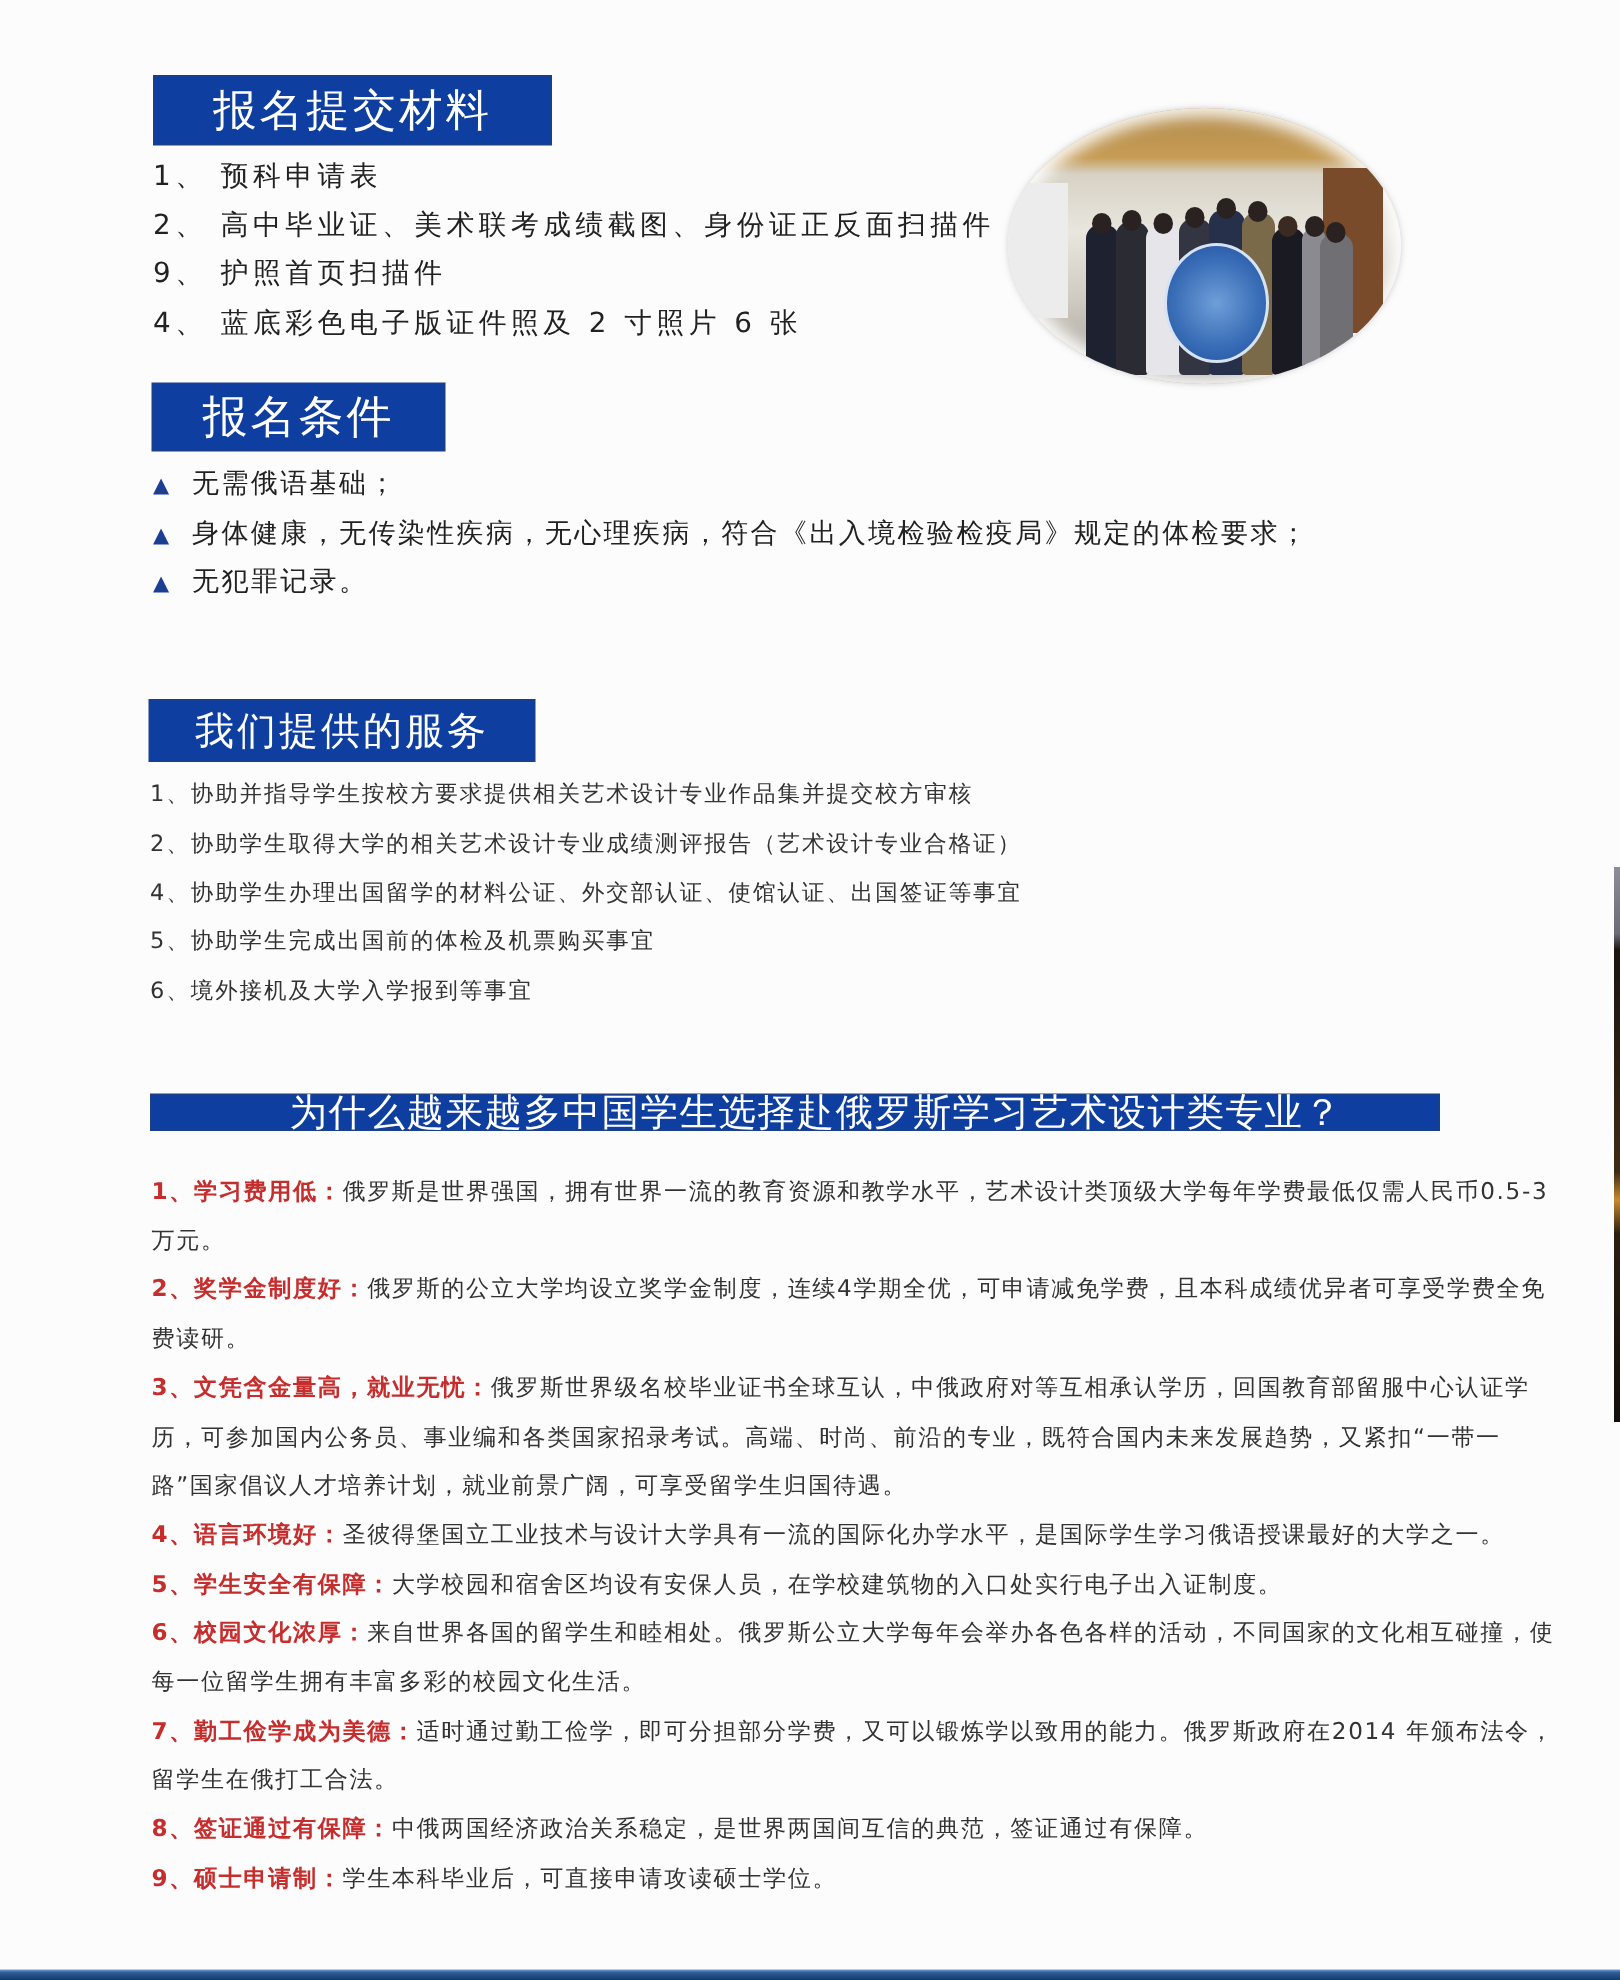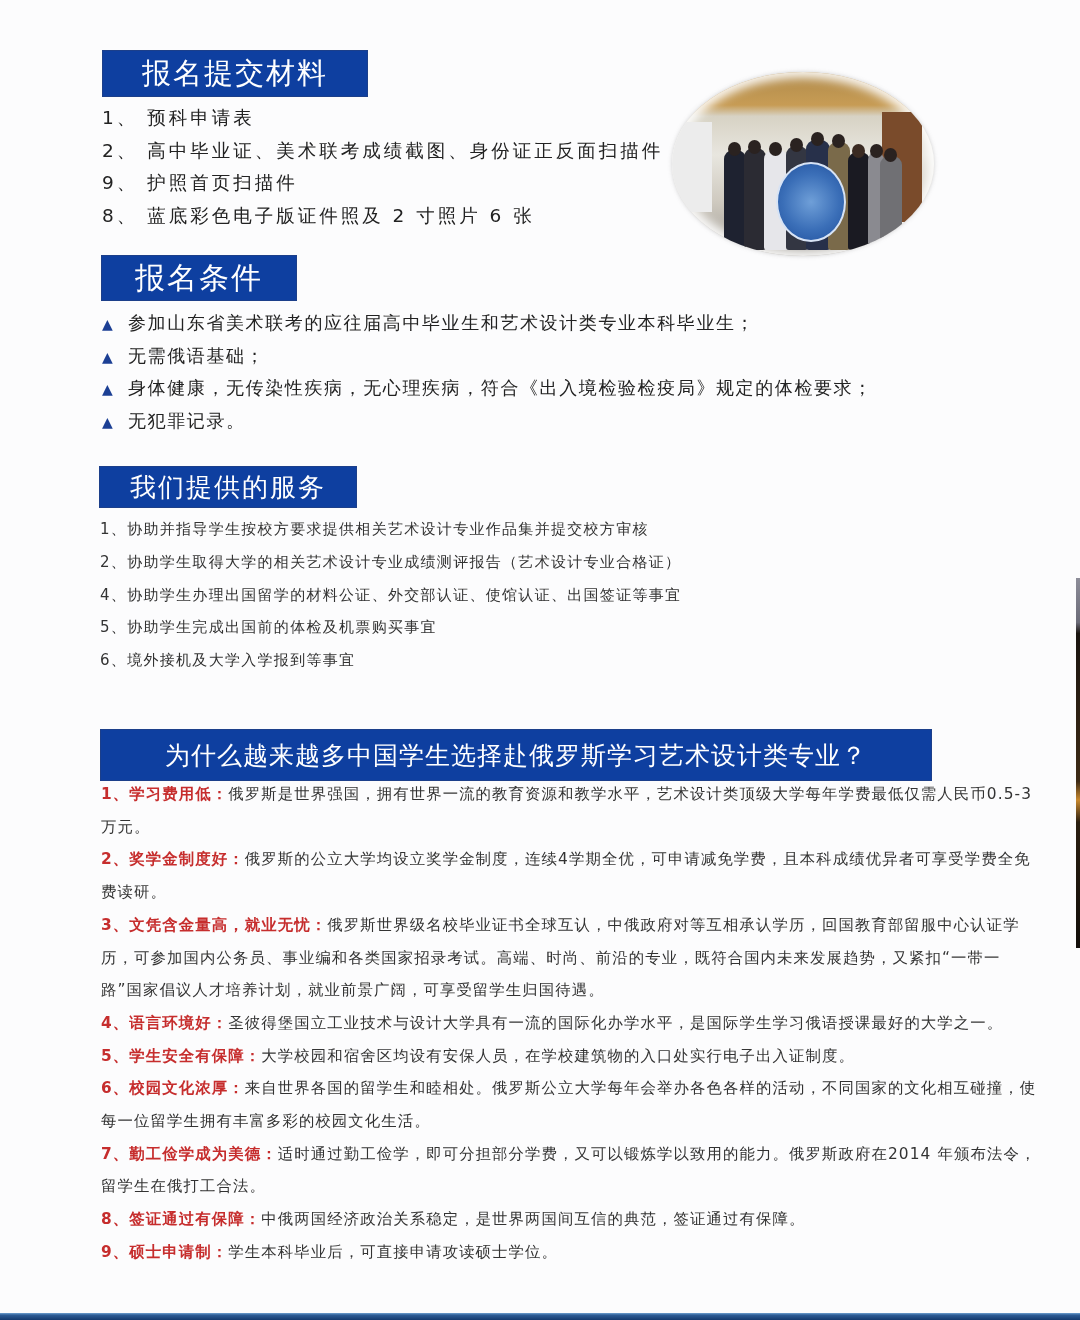--- a/index.html
+++ b/index.html
@@ -156,21 +156,21 @@
 </head>
 <body>
 
 <div class="section-header" style="left:103px; top:51px; width:264px; height:45px; font-size:29px;">
   <span>报名提交材料</span>
 </div>
 <ul class="list materials" style="left:102px; top:102px;">
   <li>1、 预科申请表</li>
   <li>2、 高中毕业证、美术联考成绩截图、身份证正反面扫描件</li>
   <li>9、 护照首页扫描件</li>
-  <li>8、 蓝底彩色电子版证件照及 2 寸照片 6 张</li>
+  <li>4、 蓝底彩色电子版证件照及 2 寸照片 6 张</li>
 </ul>
 
 <div class="photo">
   <div class="wall-left"></div>
   <div class="door"></div>
   <div class="people">
     <div class="person" style="left:0px; width:22px; height:100px; background:#1e2230;"></div>
     <div class="head" style="left:4px; top:22px;"></div>
     <div class="person" style="left:20px; width:22px; height:102px; background:#2b2b33;"></div>
     <div class="head" style="left:24px; top:20px;"></div>
@@ -190,23 +190,20 @@
     <div class="head" style="left:160px; top:28px;"></div>
     <div class="badge"></div>
   </div>
 </div>
 
 <div class="section-header" style="left:102px; top:256px; width:194px; height:44px; font-size:30px;">
   <span>报名条件</span>
 </div>
 <ul class="list conditions" style="left:102px; top:307px;">
   <li>
-    <span class="tri">▲</span><span>参加山东省美术联考的应往届高中毕业生和艺术设计类专业本科毕业生；</span>
-  </li>
-  <li>
     <span class="tri">▲</span><span>无需俄语基础；</span>
   </li>
   <li>
     <span class="tri">▲</span><span>身体健康，无传染性疾病，无心理疾病，符合《出入境检验检疫局》规定的体检要求；</span>
   </li>
   <li>
     <span class="tri">▲</span><span>无犯罪记录。</span>
   </li>
 </ul>
 
@@ -214,21 +211,21 @@
   <span>我们提供的服务</span>
 </div>
 <ul class="list services" style="left:100px; top:513px;">
   <li>1、协助并指导学生按校方要求提供相关艺术设计专业作品集并提交校方审核</li>
   <li>2、协助学生取得大学的相关艺术设计专业成绩测评报告（艺术设计专业合格证）</li>
   <li>4、协助学生办理出国留学的材料公证、外交部认证、使馆认证、出国签证等事宜</li>
   <li>5、协助学生完成出国前的体检及机票购买事宜</li>
   <li>6、境外接机及大学入学报到等事宜</li>
 </ul>
 
-<div class="section-header" style="left:101px; top:730px; width:830px; height:50px; font-size:25px; letter-spacing:1px;">
+<div class="section-header" style="left:101px; top:730px; width:830px; height:23px; font-size:25px; letter-spacing:1px;padding-left:28px;">
   <span>为什么越来越多中国学生选择赴俄罗斯学习艺术设计类专业？</span>
 </div>
 <div class="reasons">
   <div class="reason">
     <span class="num">1、</span><span class="hl">学习费用低：</span><span>俄罗斯是世界强国，拥有世界一流的教育资源和教学水平，艺术设计类顶级大学每年学费最低仅需人民币0.5-3万元。</span>
   </div>
   <div class="reason">
     <span class="num">2、</span><span class="hl">奖学金制度好：</span><span>俄罗斯的公立大学均设立奖学金制度，连续4学期全优，可申请减免学费，且本科成绩优异者可享受学费全免费读研。</span>
   </div>
   <div class="reason">

